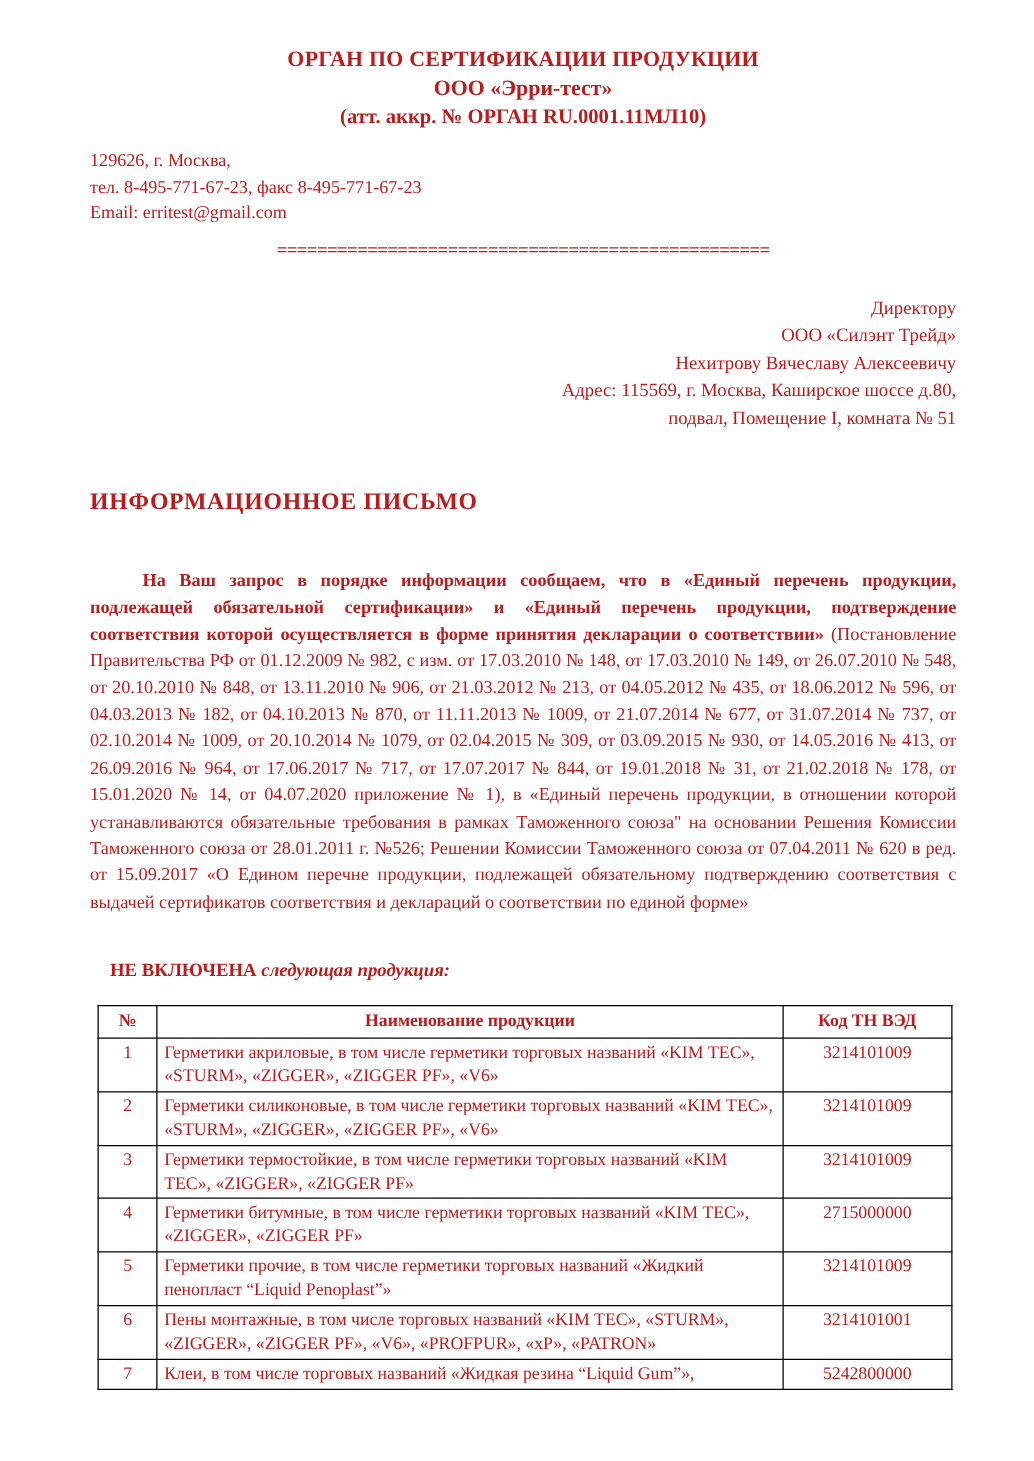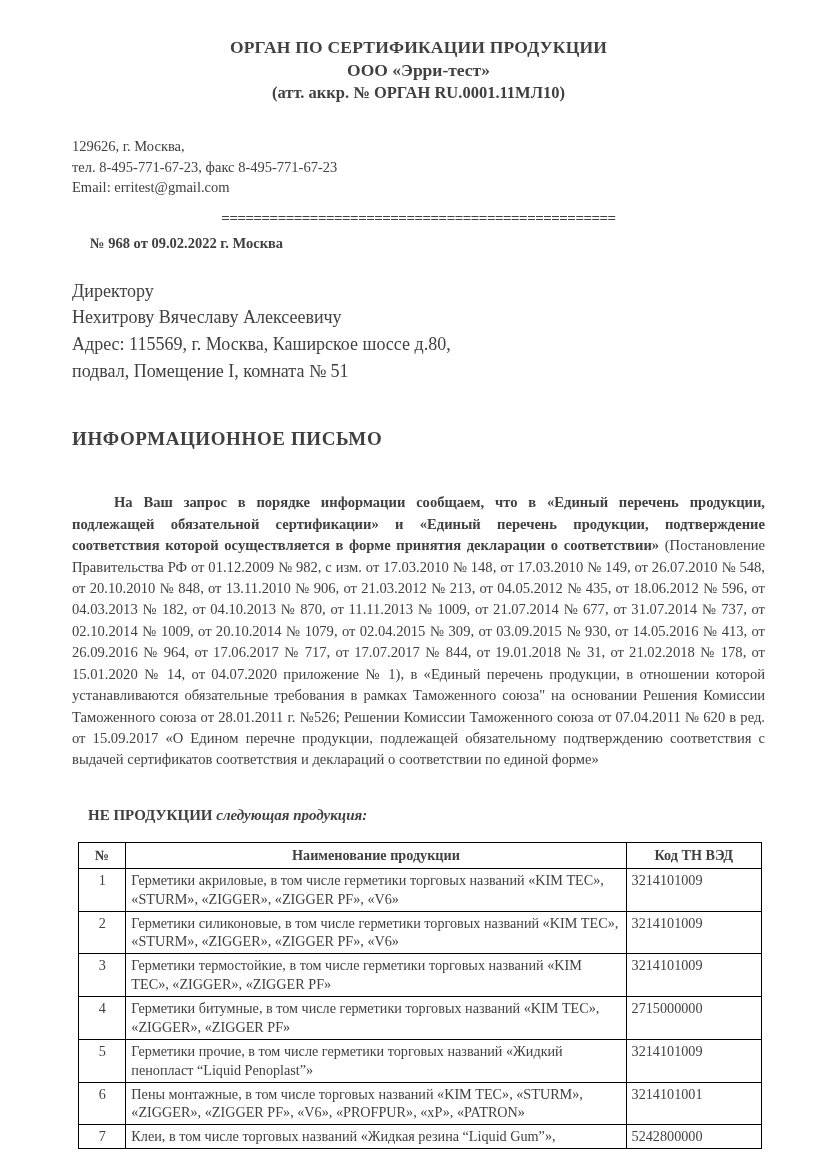--- a/index.html
+++ b/index.html
@@ -6,38 +6,38 @@
     margin: 0;
     padding: 0;
     background: #ffffff;
   }
   .page {
     width: 827px;
     height: 1169px;
     position: relative;
     background: #ffffff;
     font-family: "Liberation Serif", serif;
-    color: #404040;
+    color: #b91c1c;
     box-sizing: border-box;
     padding: 36px 62px 0 72px;
     overflow: hidden;
   }
 
   
   .org-header {
     text-align: center;
     font-weight: bold;
     line-height: 1.32;
   }
   .org-header .line1 { font-size: 17.5px; letter-spacing: .2px; }
   .org-header .line2 { font-size: 17.5px; }
   .org-header .line3 { font-size: 16.5px; }
 
   .contacts {
-    margin-top: 32px;
+    margin-top: 15px;
     font-size: 14.5px;
     line-height: 1.42;
   }
   .contacts div { white-space: pre; }
 
   .rule {
     margin-top: 12px;
     font-size: 15px;
     letter-spacing: -0.5px;
     font-weight: bold;
@@ -49,22 +49,22 @@
   .doc-number {
     margin-top: 8px;
     margin-left: 18px;
     font-size: 14.5px;
     font-weight: bold;
   }
 
   
   .addressee {
     margin-top: 26px;
-    text-align: left;
-    font-size: 18px;
+    text-align: right;
+    font-size: 15px;
     line-height: 1.48;
   }
 
   
   .doc-title {
     margin-top: 44px;
     text-align: left;
     font-size: 19px;
     font-weight: bold;
     letter-spacing: .6px;
@@ -105,55 +105,55 @@
   }
   table.prod th {
     text-align: center;
     font-weight: bold;
     padding: 3px 4px;
   }
   .col-num   { width: 38px;  text-align: center; }
   .col-name  { width: 516px; margin-top: 40px; }
   .col-code  { width: 128px; text-align: center; }
   td.col-num { text-align: center; }
-  td.col-code{ text-align: left; }
+  td.col-code{ text-align: center; }
 </style>
 </head>
 <body>
 
 <div class="page">
 
   <div class="org-header">
     <div class="line1">ОРГАН ПО СЕРТИФИКАЦИИ ПРОДУКЦИИ</div>
     <div class="line2">ООО «Эрри-тест»</div>
     <div class="line3">(атт. аккр. № ОРГАН RU.0001.11МЛ10)</div>
   </div>
 
   <div class="contacts">
     <div>129626, г. Москва,</div>
     <div>тел. 8-495-771-67-23, факс 8-495-771-67-23</div>
     <div>Email: erritest@gmail.com</div>
   </div>
 
   <div class="rule">=================================================</div>
 
-  <div class="doc-number">№ 968 от 09.02.2022  г. Москва</div>
 
   <div class="addressee">
     <div>Директору</div>
+    <div>ООО «Силэнт Трейд»</div>
     <div>Нехитрову Вячеславу Алексеевичу</div>
     <div>Адрес: 115569, г. Москва, Каширское шоссе д.80,</div>
     <div>подвал, Помещение I, комната № 51</div>
   </div>
 
   <div class="doc-title">ИНФОРМАЦИОННОЕ ПИСЬМО</div>
 
   <div class="body-text"><span class="b">На Ваш запрос в порядке информации сообщаем, что в «Единый перечень продукции, подлежащей обязательной сертификации» и «Единый перечень продукции, подтверждение соответствия которой осуществляется в форме принятия декларации о соответствии»</span><span> (Постановление Правительства РФ от 01.12.2009 № 982, с изм. от 17.03.2010 № 148, от 17.03.2010 № 149, от 26.07.2010 № 548, от 20.10.2010 № 848, от 13.11.2010 № 906, от 21.03.2012 № 213, от 04.05.2012 № 435, от 18.06.2012 № 596, от 04.03.2013 № 182, от 04.10.2013 № 870, от 11.11.2013 № 1009, от 21.07.2014 № 677, от 31.07.2014 № 737, от 02.10.2014 № 1009, от 20.10.2014 № 1079, от 02.04.2015 № 309, от 03.09.2015 № 930, от 14.05.2016 № 413, от 26.09.2016 № 964, от 17.06.2017 № 717, от 17.07.2017 № 844, от 19.01.2018 № 31, от 21.02.2018 № 178, от 15.01.2020 № 14, от 04.07.2020 приложение № 1), в «Единый перечень продукции, в отношении которой устанавливаются обязательные требования в рамках Таможенного союза" на основании Решения Комиссии Таможенного союза от 28.01.2011 г. №526; Решении Комиссии Таможенного союза от 07.04.2011 № 620 в ред. от 15.09.2017 «О Едином перечне продукции, подлежащей обязательному подтверждению соответствия с выдачей сертификатов соответствия и деклараций о соответствии по единой форме»</span></div>
 
-  <div class="not-included"><span class="bold">НЕ ПРОДУКЦИИ</span><span class="italic"> следующая продукция:</span></div>
+  <div class="not-included"><span class="bold">НЕ ВКЛЮЧЕНА</span><span class="italic"> следующая продукция:</span></div>
 
   <table class="prod">
     <thead>
       <tr>
         <th class="col-num">№</th>
         <th class="col-name">Наименование продукции</th>
         <th class="col-code">Код ТН ВЭД</th>
       </tr>
     </thead>
     <tbody>

